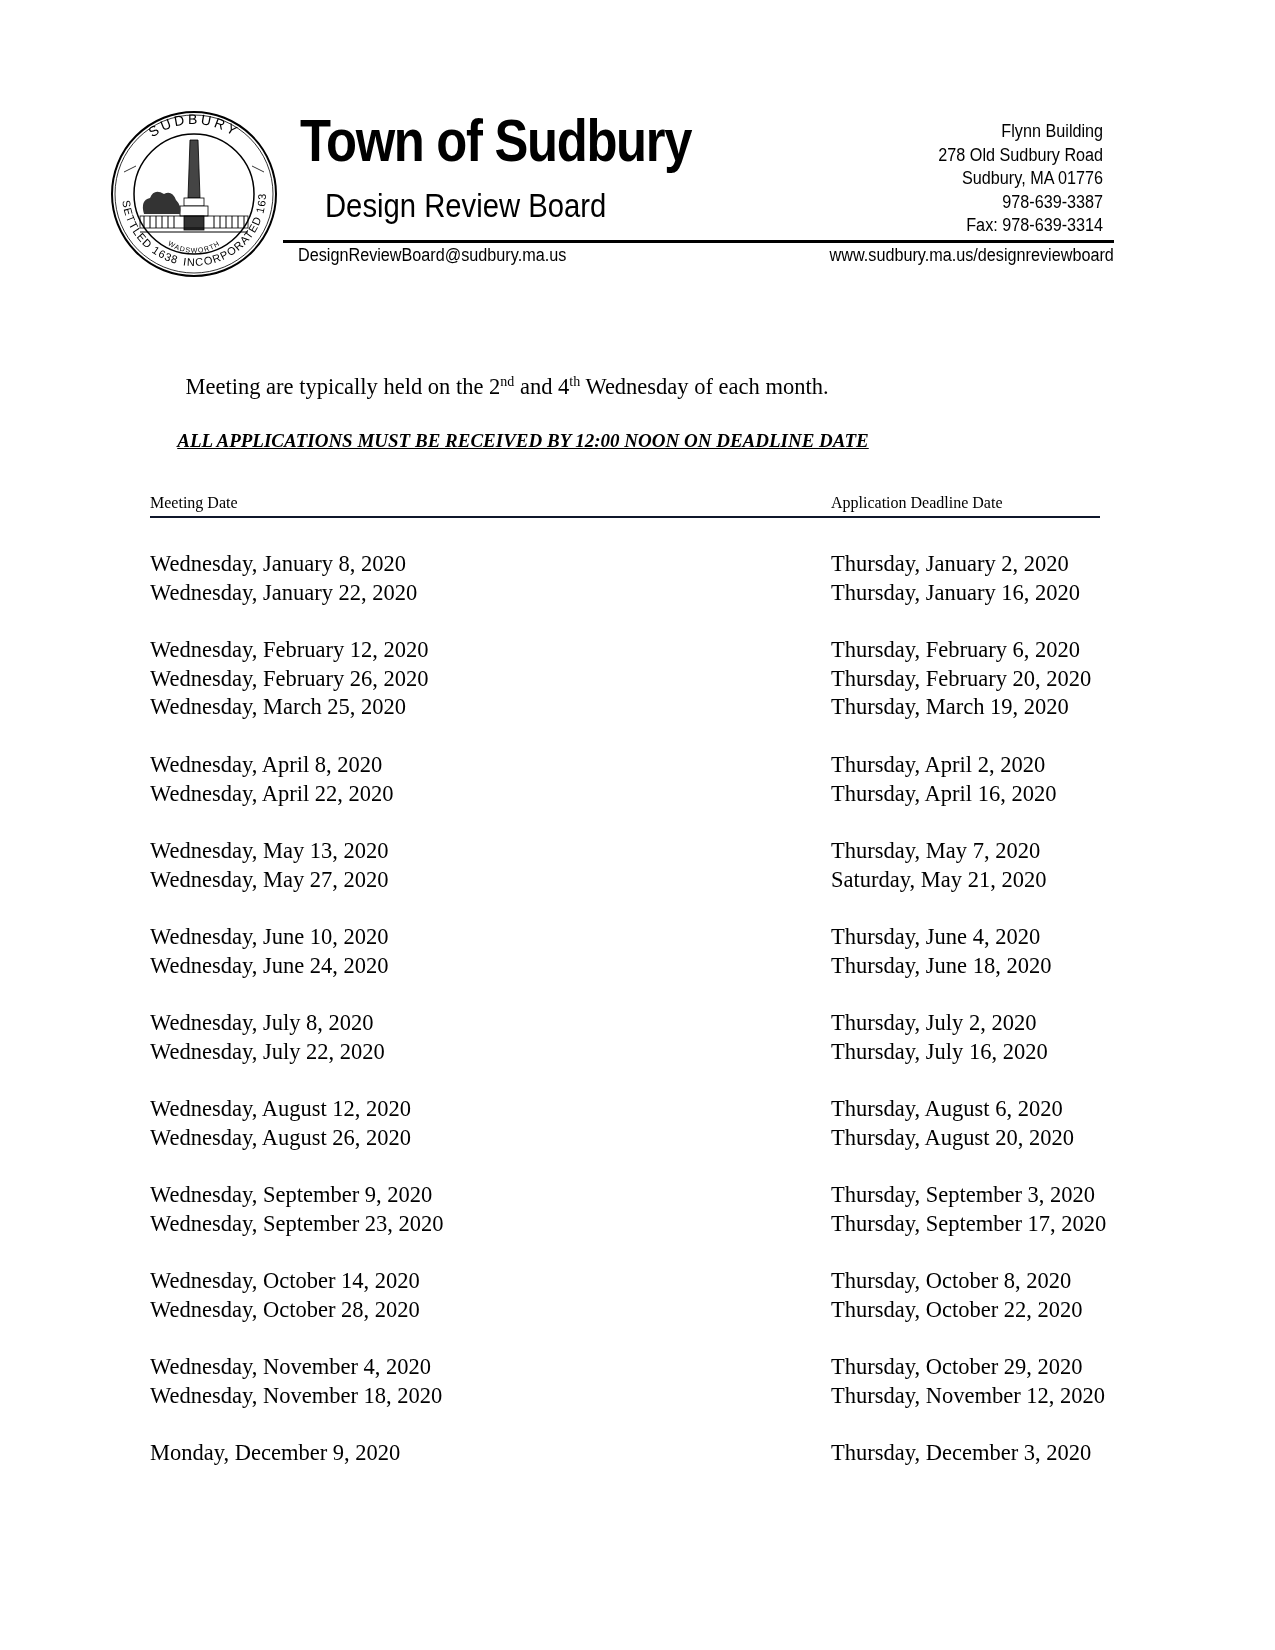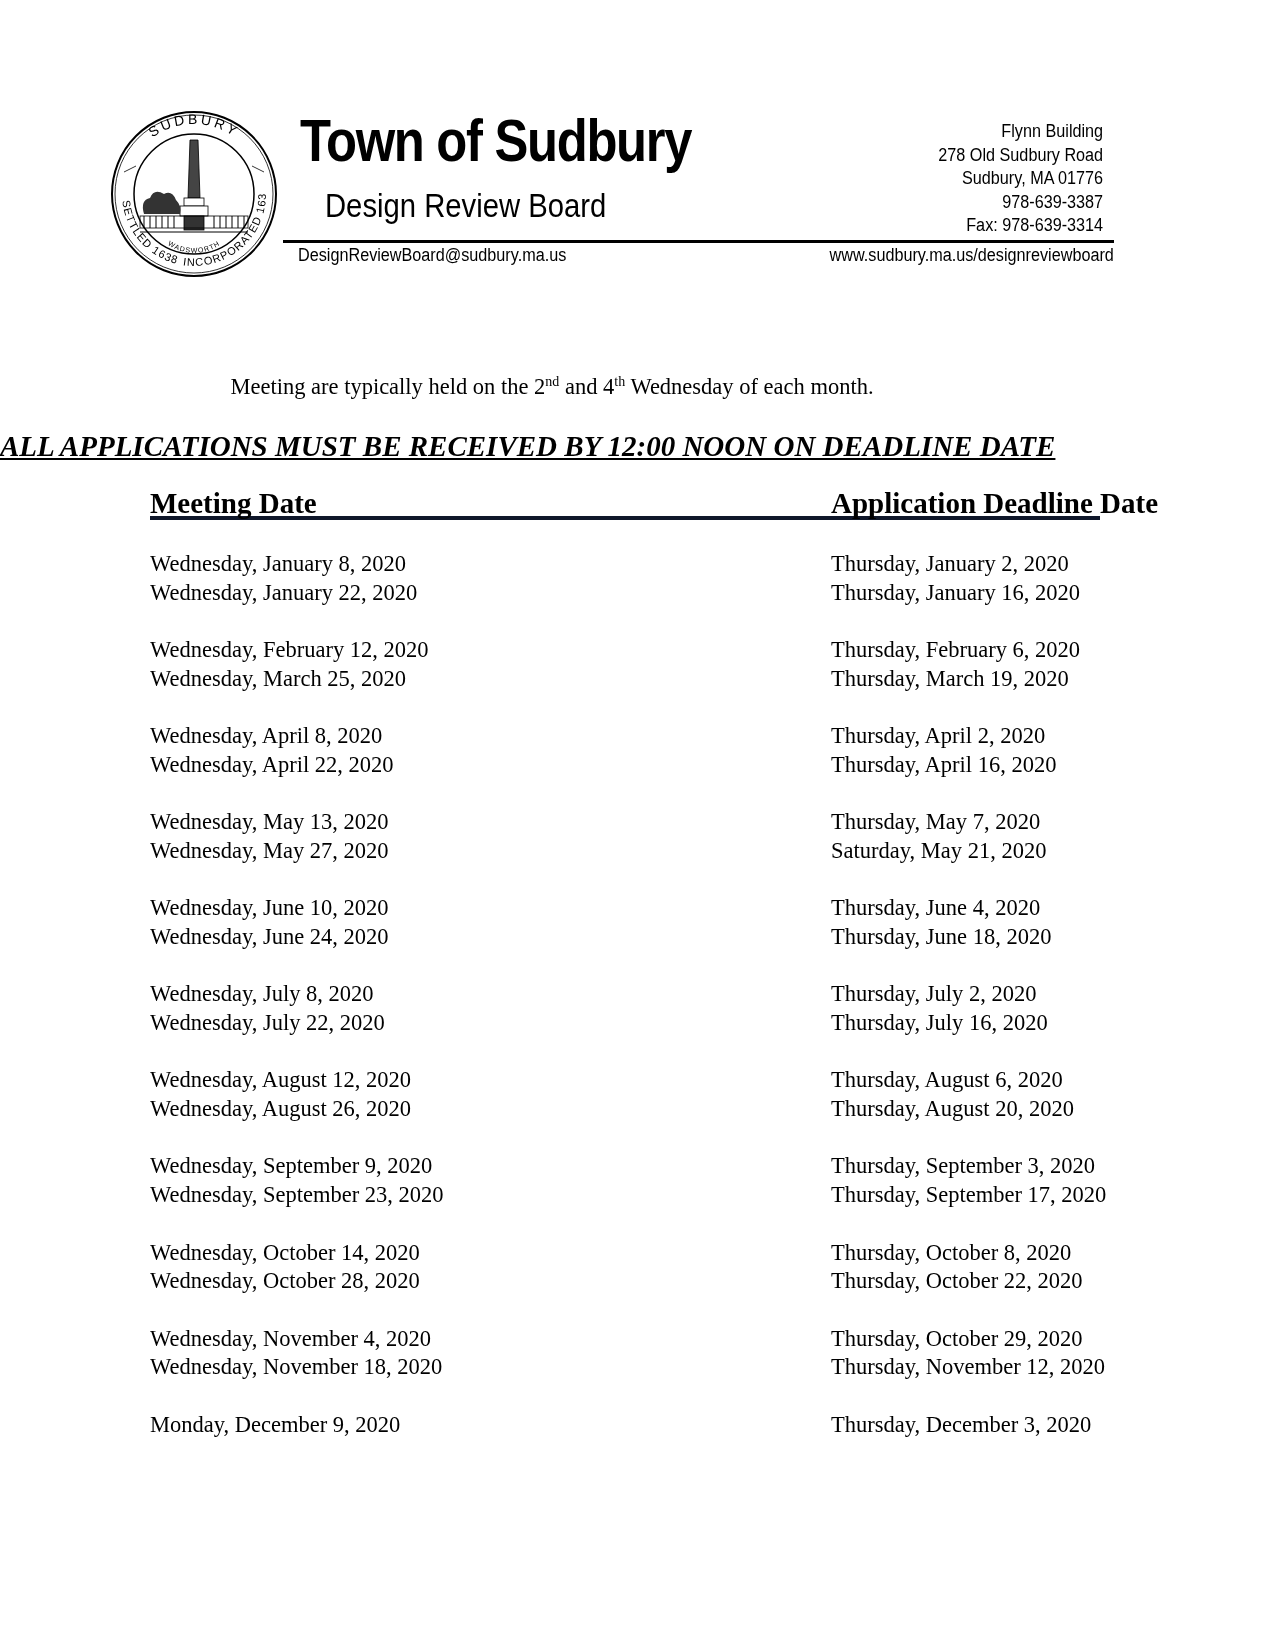--- a/index.html
+++ b/index.html
@@ -12,25 +12,25 @@
     .hdr-sub { position: absolute; left: 325px; top: 188px; font-family: "Liberation Sans", sans-serif; font-size: 34px; transform: scaleX(0.86); transform-origin: left top; white-space: nowrap; line-height: 1; }
 
     .addr { position: absolute; right: 172px; top: 120px; font-family: "Liberation Sans", sans-serif; font-size: 18px; line-height: 23.5px; text-align: right; transform: scaleX(0.9); transform-origin: right top; }
     .addr div { white-space: nowrap; }
 
     .hdr-rule { position: absolute; left: 283px; top: 240px; width: 831px; height: 3px; background: #000; }
     .email { position: absolute; left: 298px; top: 245px; font-family: "Liberation Sans", sans-serif; font-size: 18px; transform: scaleX(0.9); transform-origin: left top; white-space: nowrap; }
     .web { position: absolute; right: 161px; top: 245px; font-family: "Liberation Sans", sans-serif; font-size: 18px; transform: scaleX(0.9); transform-origin: right top; white-space: nowrap; }
 
     .doc-title { position: absolute; left: 0; width: 1275px; top: 296px; text-align: center; font-family: "Liberation Serif", serif; font-weight: bold; font-size: 45px; line-height: 1; white-space: nowrap; }
-    .intro { position: absolute; left: 0; width: 1014px; top: 374px; text-align: center; font-family: "Liberation Serif", serif; font-size: 22.5px; white-space: nowrap; padding-left: 45px; }
+    .intro { position: absolute; left: 0; width: 1014px; top: 374px; text-align: center; font-family: "Liberation Serif", serif; font-size: 22.5px; white-space: nowrap; }
     .intro sup { font-size: 14px; vertical-align: 8px; line-height: 0; }
-    .notice { position: absolute; left: 0; width: 1046px; top: 430px; text-align: center; font-family: "Liberation Serif", serif; font-weight: bold; font-style: italic; font-size: 29px; text-decoration: underline; white-space: nowrap; }
-
-    .tbl-head { position: absolute; left: 150px; width: 950px; top: 490px; height: 26px; border-bottom: 4px solid #0f172a; font-family: "Liberation Serif", serif; font-weight: bold; font-size: 29px; }
+    .notice { position: absolute; left: 0; width: 1046px; top: 430px; text-align: center; font-family: "Liberation Serif", serif; font-weight: bold; font-style: italic; font-size: 19px; text-decoration: underline; white-space: nowrap; }
+
+    .tbl-head { position: absolute; left: 150px; width: 950px; top: 490px; height: 26px; border-bottom: 2px solid #0f172a; font-family: "Liberation Serif", serif; font-weight: normal; font-size: 16px; }
     .tbl-head .c1 { position: absolute; left: 0; bottom: 0; line-height: 26px; }
     .tbl-head .c2 { position: absolute; left: 681px; bottom: 0; line-height: 26px; white-space: nowrap; }
 
     .rows { position: absolute; left: 150px; top: 550px; width: 1000px; font-family: "Liberation Serif", serif; font-size: 22.5px; }
     .row { position: relative; height: 28.7px; line-height: 28.7px; white-space: nowrap; }
     .row.gap { margin-top: 28.7px; }
     .row .c1 { position: absolute; left: 0; }
     .row .c2 { position: absolute; left: 681px; }
   </style>
 </head>
@@ -121,20 +121,24 @@
       </div>
     <div class="row">
         <span class="c1">Wednesday, January 22, 2020</span>
         <span class="c2">Thursday, January 16, 2020</span>
       </div>
 
     <div class="row gap">
         <span class="c1">Wednesday, February 12, 2020</span>
         <span class="c2">Thursday, February 6, 2020</span>
       </div>
+    <div class="row">
+        <span class="c1">Wednesday, February 26, 2020</span>
+        <span class="c2">Thursday, February 20, 2020</span>
+      </div>
 
     <div class="row">
         <span class="c1">Wednesday, March 25, 2020</span>
         <span class="c2">Thursday, March 19, 2020</span>
       </div>
 
     <div class="row gap">
         <span class="c1">Wednesday, April 8, 2020</span>
         <span class="c2">Thursday, April 2, 2020</span>
       </div>

